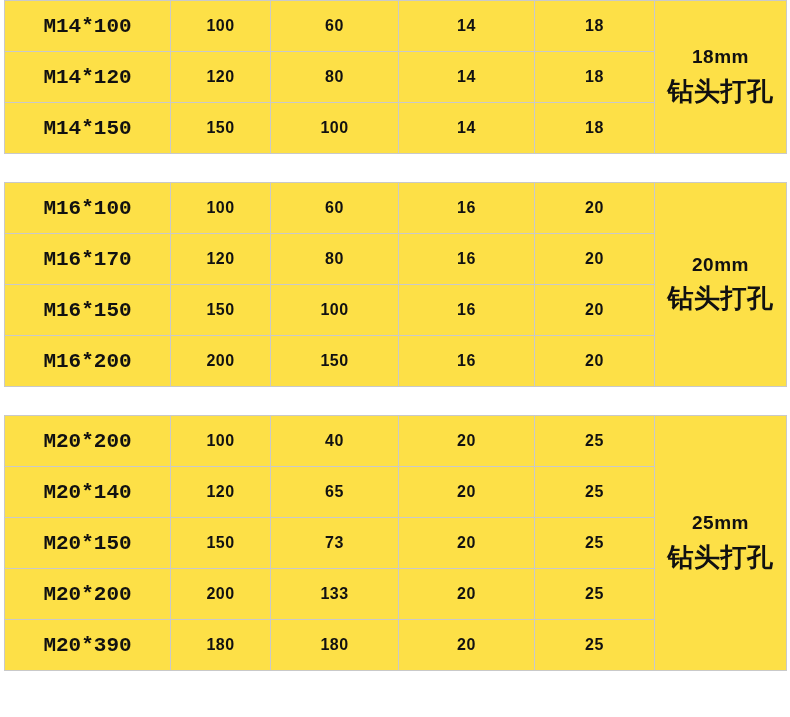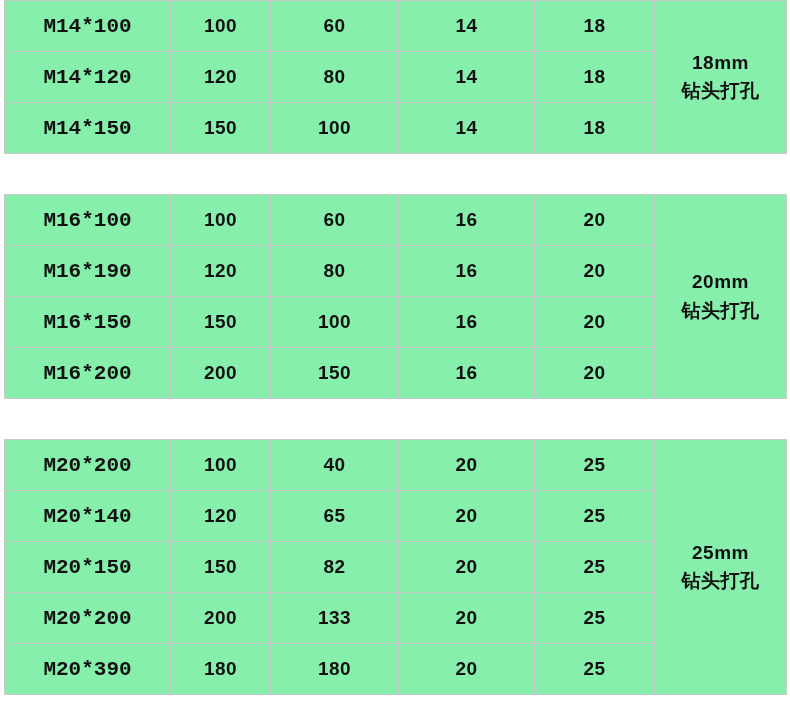--- a/index.html
+++ b/index.html
@@ -17,22 +17,22 @@
   #page {
     position: relative;
     width: 790px;
     height: 717px;
     background: #ffffff;
   }
   .spec-table {
     border-collapse: collapse;
     table-layout: fixed;
     width: 782px;
-    margin: 0 0 12px 4px;
-    background: #86efac;
+    margin: 0 0 0 4px;
+    background: #fde047;
   }
   .spec-table td {
     border: 1px solid #c9c9c9;
     text-align: center;
     vertical-align: middle;
     font-size: 21px;
     font-weight: bold;
     letter-spacing: 0.5px;
     padding: 0;
     height: 50px;
@@ -47,30 +47,30 @@
   col.c5 { width: 132px; }
 
   td.code {
     font-family: "Liberation Mono", monospace;
     font-size: 21px;
     font-weight: bold;
     letter-spacing: 0px;
   }
   td.num {
     font-family: "Liberation Sans", sans-serif;
-    font-size: 19px;
+    font-size: 16px;
   }
   td.note {
     font-size: 19px;
     font-weight: bold;
     line-height: 1.5;
     padding: 0 4px;
   }
   td.note .line1 { display: block; }
-  td.note .line2 { display: block; font-size: 19px; }
+  td.note .line2 { display: block; font-size: 26px; }
 
   .gap {
     height: 28px;
   }
   
   .table-block { position: relative; }
   #block0 .spec-table td { height: 50px; }
 </style>
 </head>
 <body>
@@ -135,21 +135,21 @@
           <td class="num">100</td>
           <td class="num">60</td>
           <td class="num">16</td>
           <td class="num">20</td>
           <td class="note" rowspan="4">
             <span class="line1">20mm</span>
             <span class="line2">钻头打孔</span>
           </td>
         </tr>
         <tr>
-          <td class="code">M16*190</td>
+          <td class="code">M16*170</td>
           <td class="num">120</td>
           <td class="num">80</td>
           <td class="num">16</td>
           <td class="num">20</td>
         </tr>
         <tr>
           <td class="code">M16*150</td>
           <td class="num">150</td>
           <td class="num">100</td>
           <td class="num">16</td>
@@ -193,21 +193,21 @@
         <tr>
           <td class="code">M20*140</td>
           <td class="num">120</td>
           <td class="num">65</td>
           <td class="num">20</td>
           <td class="num">25</td>
         </tr>
         <tr>
           <td class="code">M20*150</td>
           <td class="num">150</td>
-          <td class="num">82</td>
+          <td class="num">73</td>
           <td class="num">20</td>
           <td class="num">25</td>
         </tr>
         <tr>
           <td class="code">M20*200</td>
           <td class="num">200</td>
           <td class="num">133</td>
           <td class="num">20</td>
           <td class="num">25</td>
         </tr>

